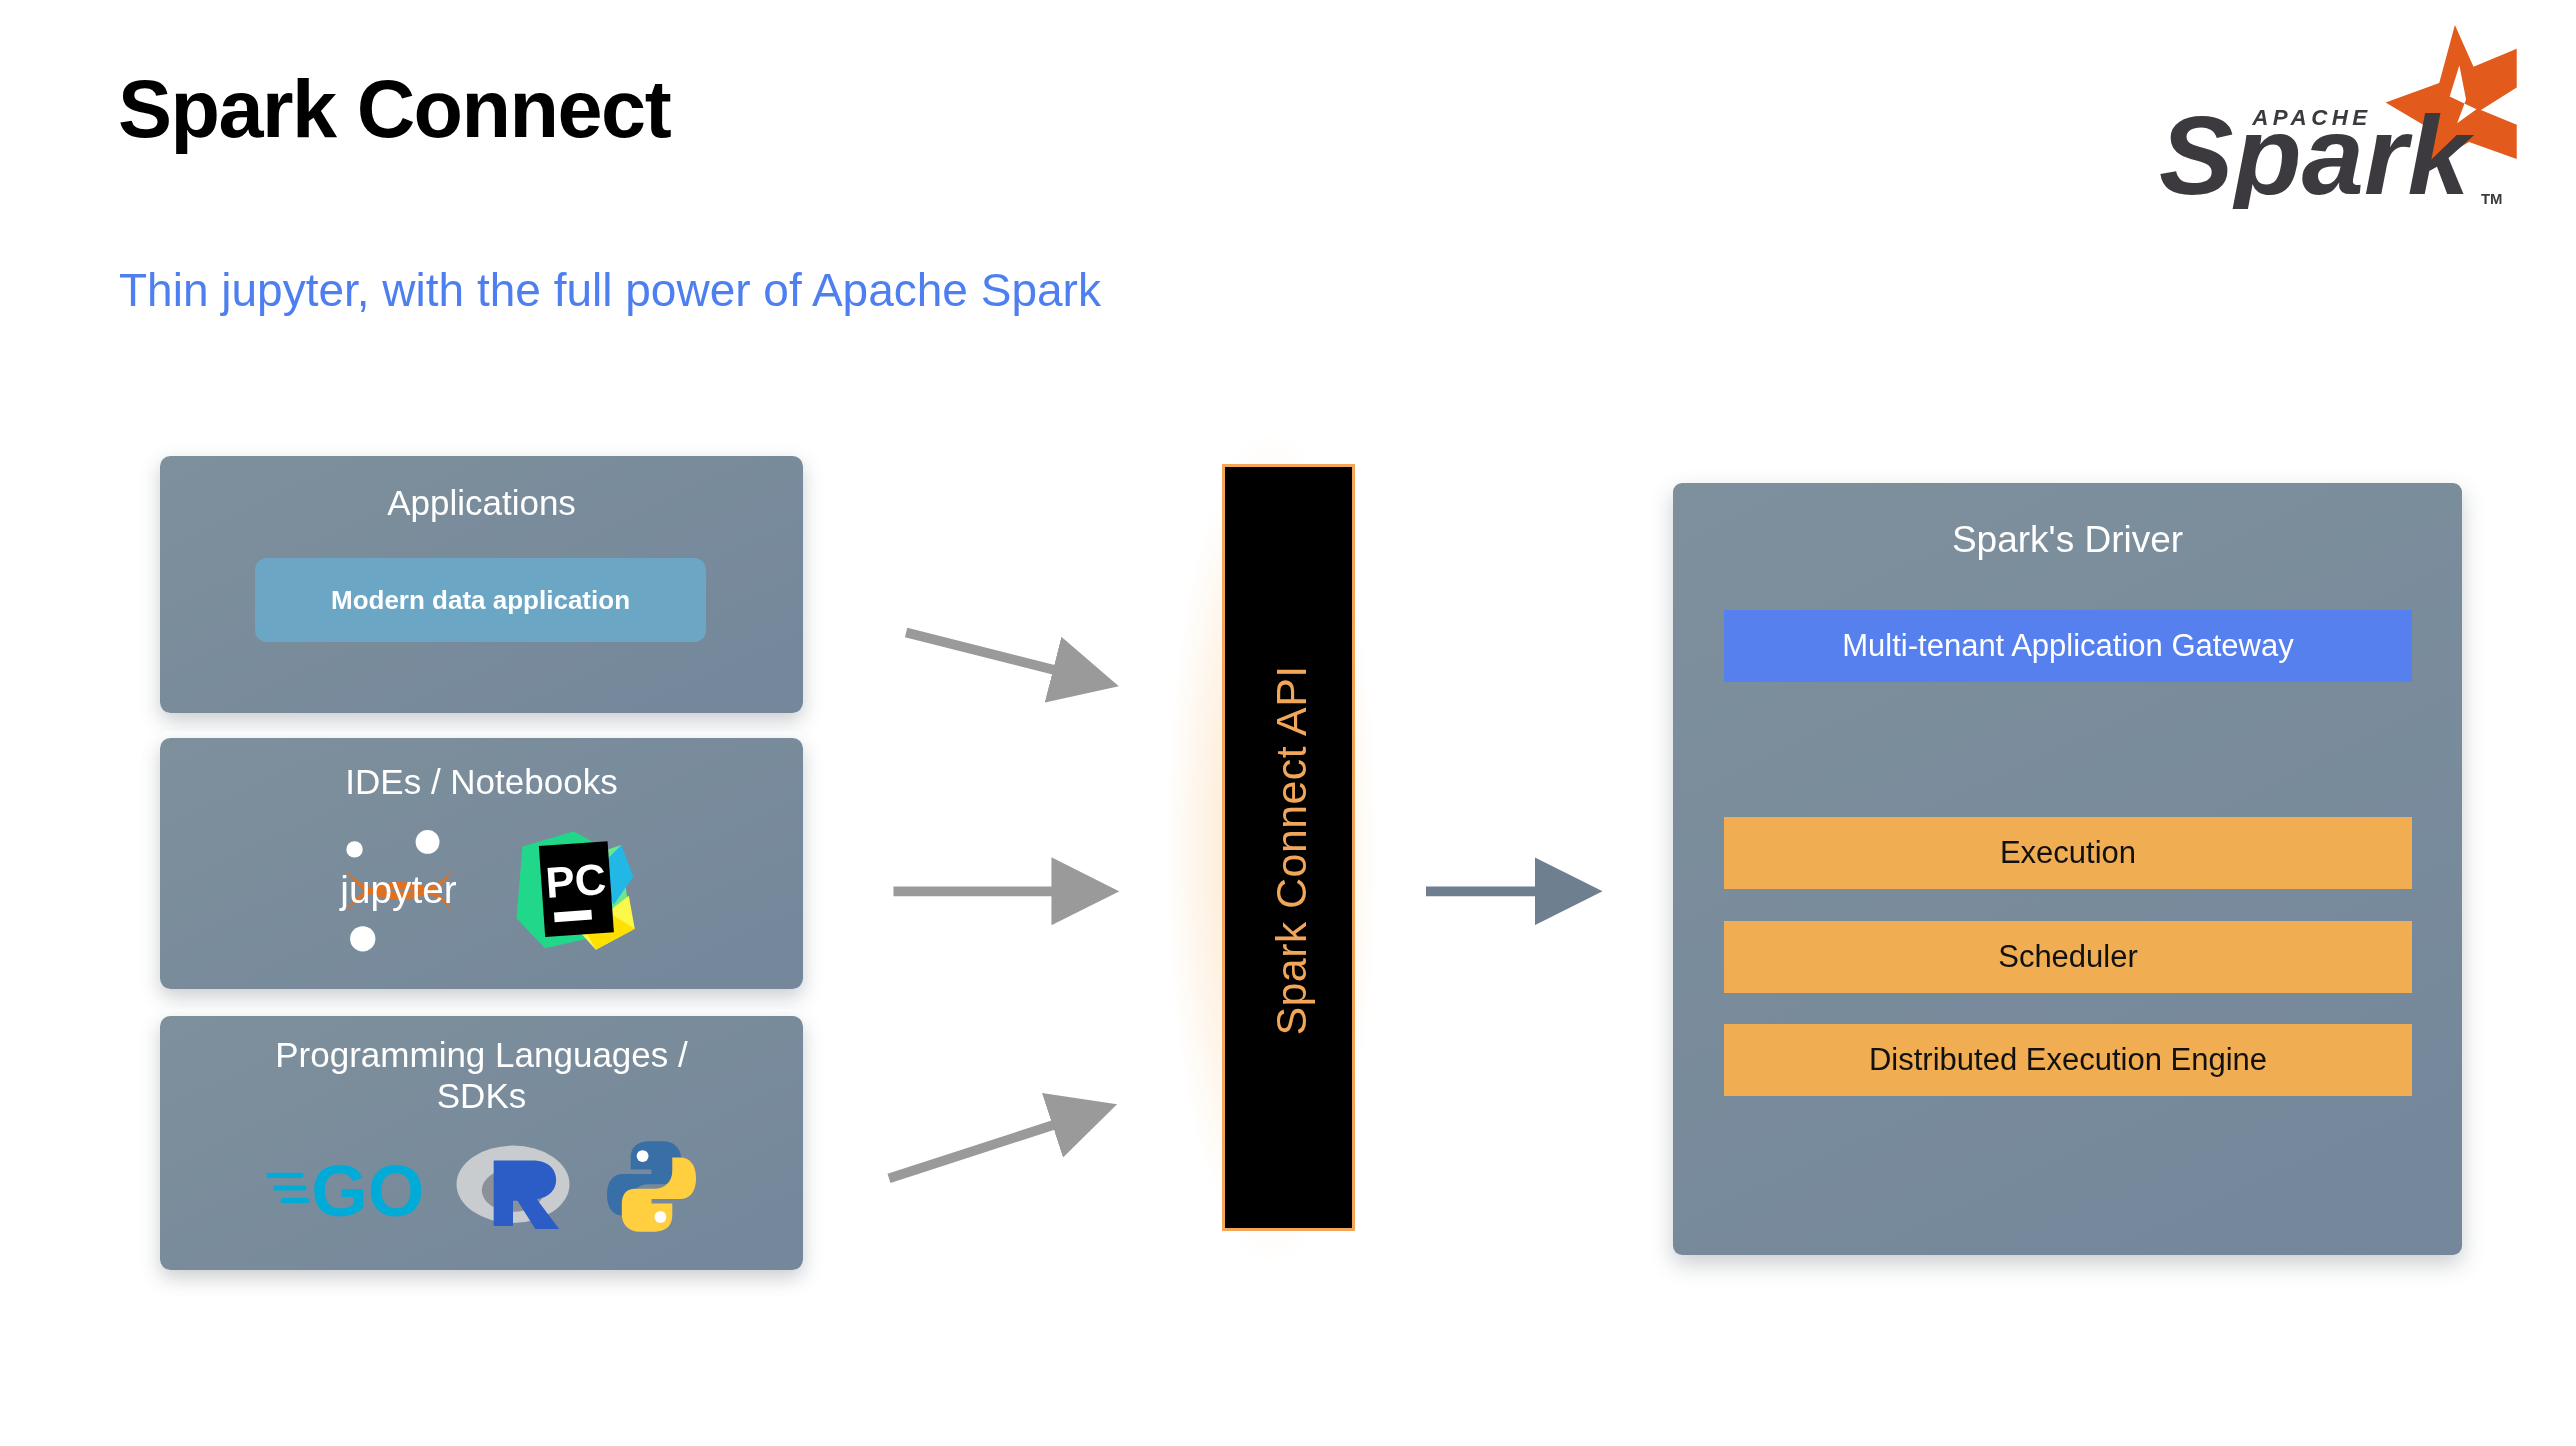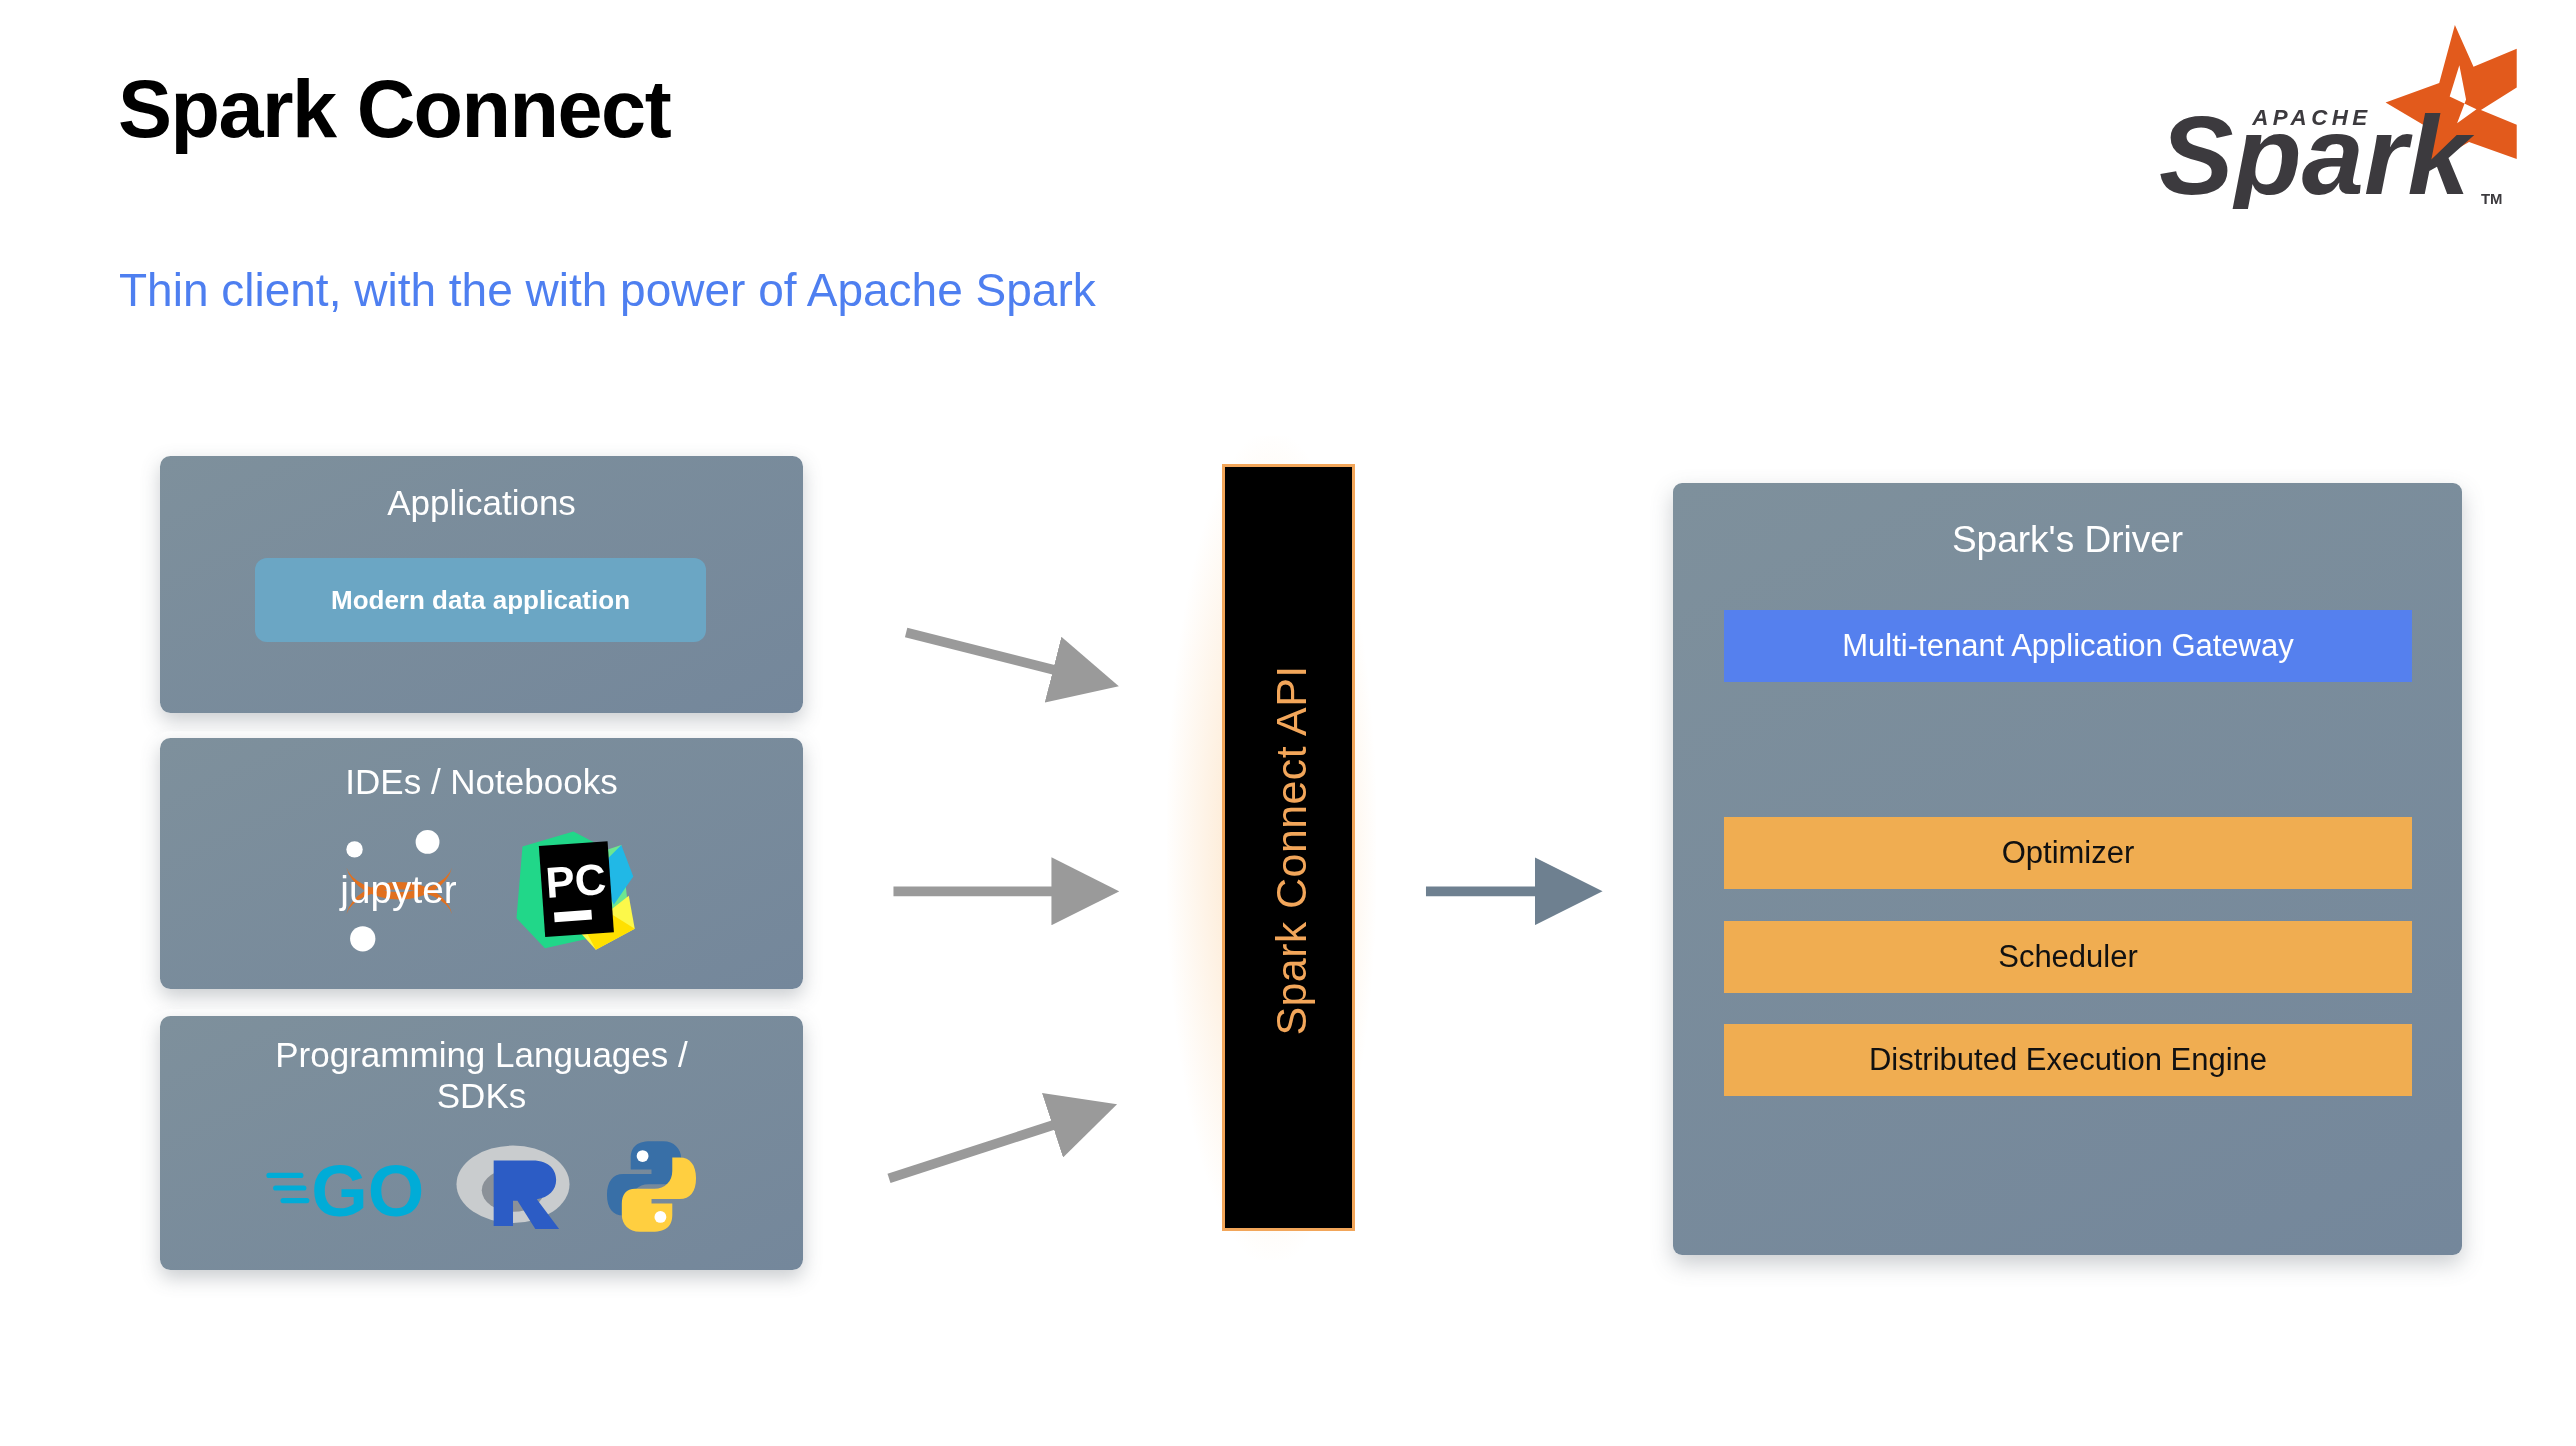--- a/index.html
+++ b/index.html
@@ -156,21 +156,21 @@
   .driver-bar.b3 { top: 438px; background: #F0AD51; color: #111111; }
   .driver-bar.b4 { top: 541px; background: #F0AD51; color: #111111; }
 
   
   #arrows { position: absolute; left: 0; top: 0; width: 2576px; height: 1447px; pointer-events: none; }
 </style>
 </head>
 <body>
 
 <div id="slide-title">Spark Connect</div>
-<div id="slide-subtitle">Thin client, with the with power of Apache Spark</div>
+<div id="slide-subtitle">Thin jupyter, with the full power of Apache Spark</div>
 
 <div id="spark-logo">
   <svg viewBox="0 0 520 255" width="388" height="190">
 
     <path d="M437 8 L416 86 L344 112 L408 150 L401 197 L456 165 L520 188 L520 142 L472 122 L520 92 L520 40 L462 64 Z" fill="#E25A1C"></path>
     <path d="M443 62 L430 104 L466 121 L440 140 L452 108 Z" fill="#ffffff"></path>
 
     <g fill="#3C3A3E" font-family="Liberation Sans, sans-serif" font-size="30" font-weight="700" font-style="italic" letter-spacing="6">
       <text x="165" y="142">APACHE</text>
     </g>
@@ -270,17 +270,17 @@
 </div>
 
 <div id="api-bar-glow"></div>
 <div id="api-bar">
   <div id="api-bar-label">Spark Connect API</div>
 </div>
 
 <div id="driver-panel">
   <div id="driver-title">Spark's Driver</div>
   <div class="driver-bar b0">Multi-tenant Application Gateway</div>
-  <div class="driver-bar b2">Optimizer</div>
+  <div class="driver-bar b2">Execution</div>
   <div class="driver-bar b3">Scheduler</div>
   <div class="driver-bar b4">Distributed Execution Engine</div>
 </div>
 
 
 </body></html>

